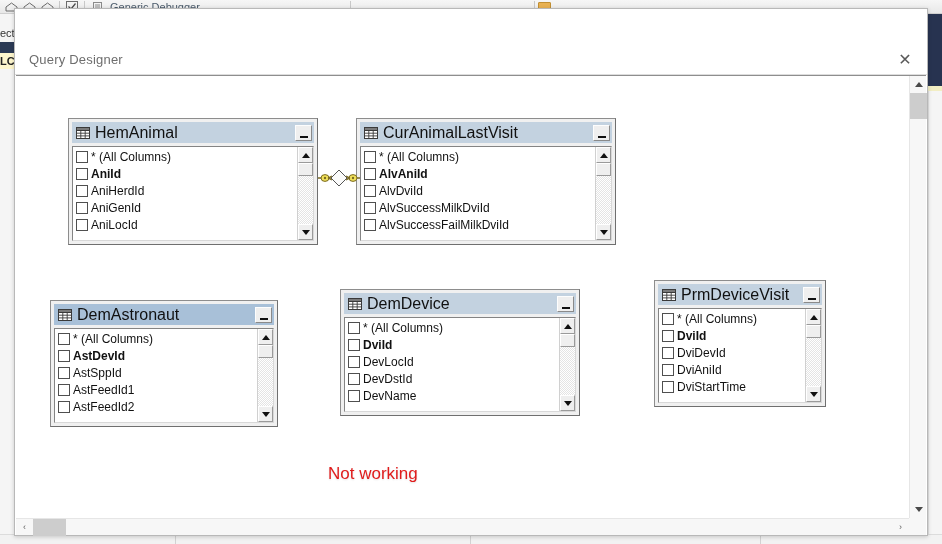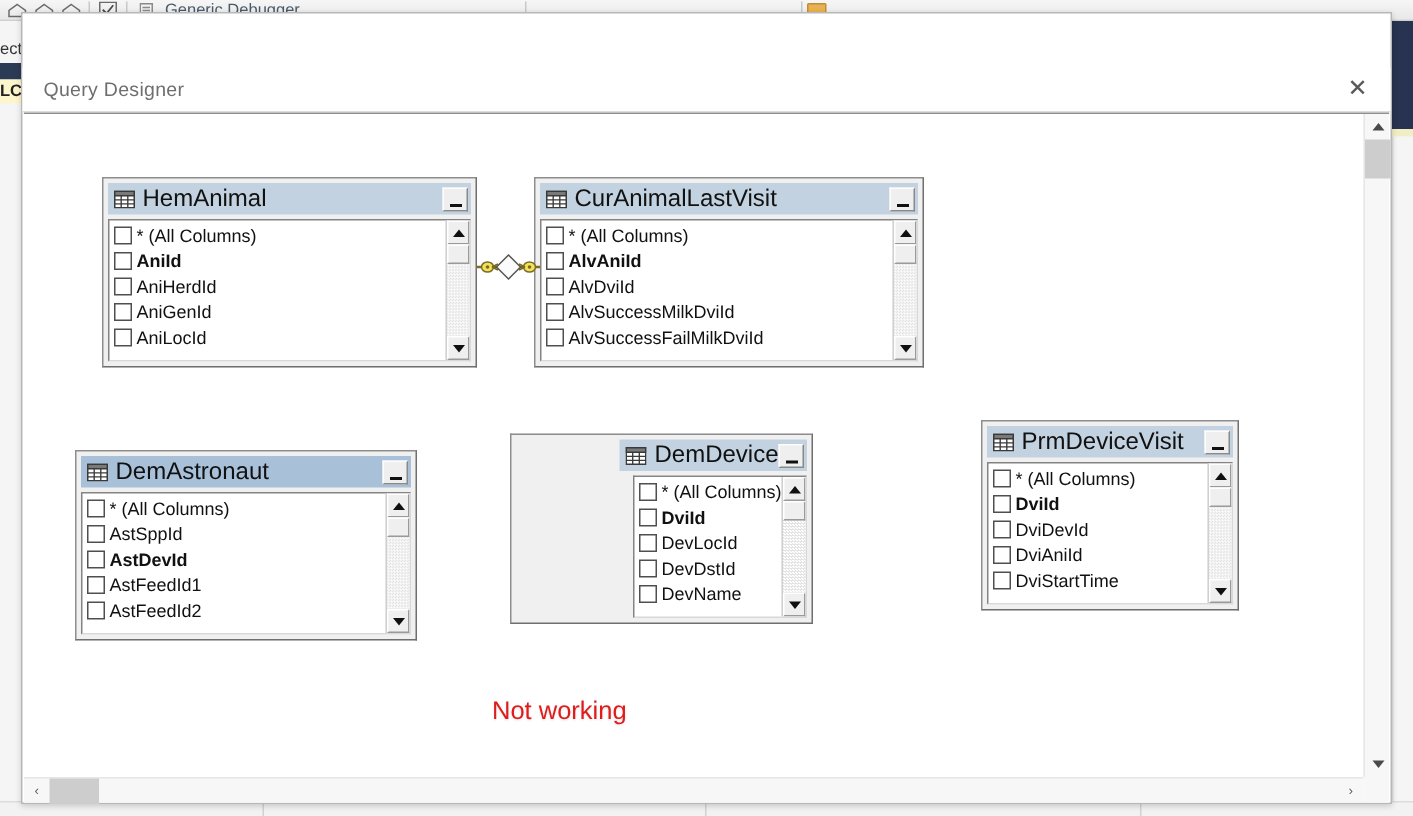--- a/index.html
+++ b/index.html
@@ -446,27 +446,27 @@
             <div class="tbl-min">
               <i></i>
             </div>
           </div>
           <div class="tbl-listwrap">
             <div class="tbl-list">
               <div class="col-row">
                 <span class="col-chk"></span>
                 <span class="col-name">* (All Columns)</span>
               </div>
+              <div class="col-row pk">
+                <span class="col-chk"></span>
+                <span class="col-name">AstDevId</span>
+              </div>
               <div class="col-row">
                 <span class="col-chk"></span>
                 <span class="col-name">AstSppId</span>
-              </div>
-              <div class="col-row pk">
-                <span class="col-chk"></span>
-                <span class="col-name">AstDevId</span>
               </div>
               <div class="col-row">
                 <span class="col-chk"></span>
                 <span class="col-name">AstFeedId1</span>
               </div>
               <div class="col-row">
                 <span class="col-chk"></span>
                 <span class="col-name">AstFeedId2</span>
               </div>
             </div>
@@ -476,21 +476,21 @@
               </div>
               <div class="sb-track">
                 <div class="sb-thumb"></div>
               </div>
               <div class="sb-btn">
                 <span class="sb-arrow down"></span>
               </div>
             </div>
           </div>
         </div>
-        <div class="tbl" style="left: 324px; top: 213px; width: 202px; height: 127px; align-items: flex-end;">
+        <div class="tbl" style="left: 324px; top: 213px; width: 240px; height: 127px;">
           <div class="tbl-head">
             <svg class="tbl-icon" viewBox="0 0 14 12">
   <rect x="0.5" y="0.5" width="13" height="11" fill="#ffffff" stroke="#3a3a3a"></rect>
   <rect x="0.5" y="0.5" width="13" height="3" fill="#7a7a7a" stroke="#3a3a3a"></rect>
   <line x1="4.8" y1="3.5" x2="4.8" y2="11.5" stroke="#3a3a3a" stroke-width="0.9"></line>
   <line x1="9.2" y1="3.5" x2="9.2" y2="11.5" stroke="#3a3a3a" stroke-width="0.9"></line>
   <line x1="0.5" y1="6.2" x2="13.5" y2="6.2" stroke="#3a3a3a" stroke-width="0.9"></line>
   <line x1="0.5" y1="8.9" x2="13.5" y2="8.9" stroke="#3a3a3a" stroke-width="0.9"></line>
 </svg>
             <span class="tbl-name">DemDevice</span>

